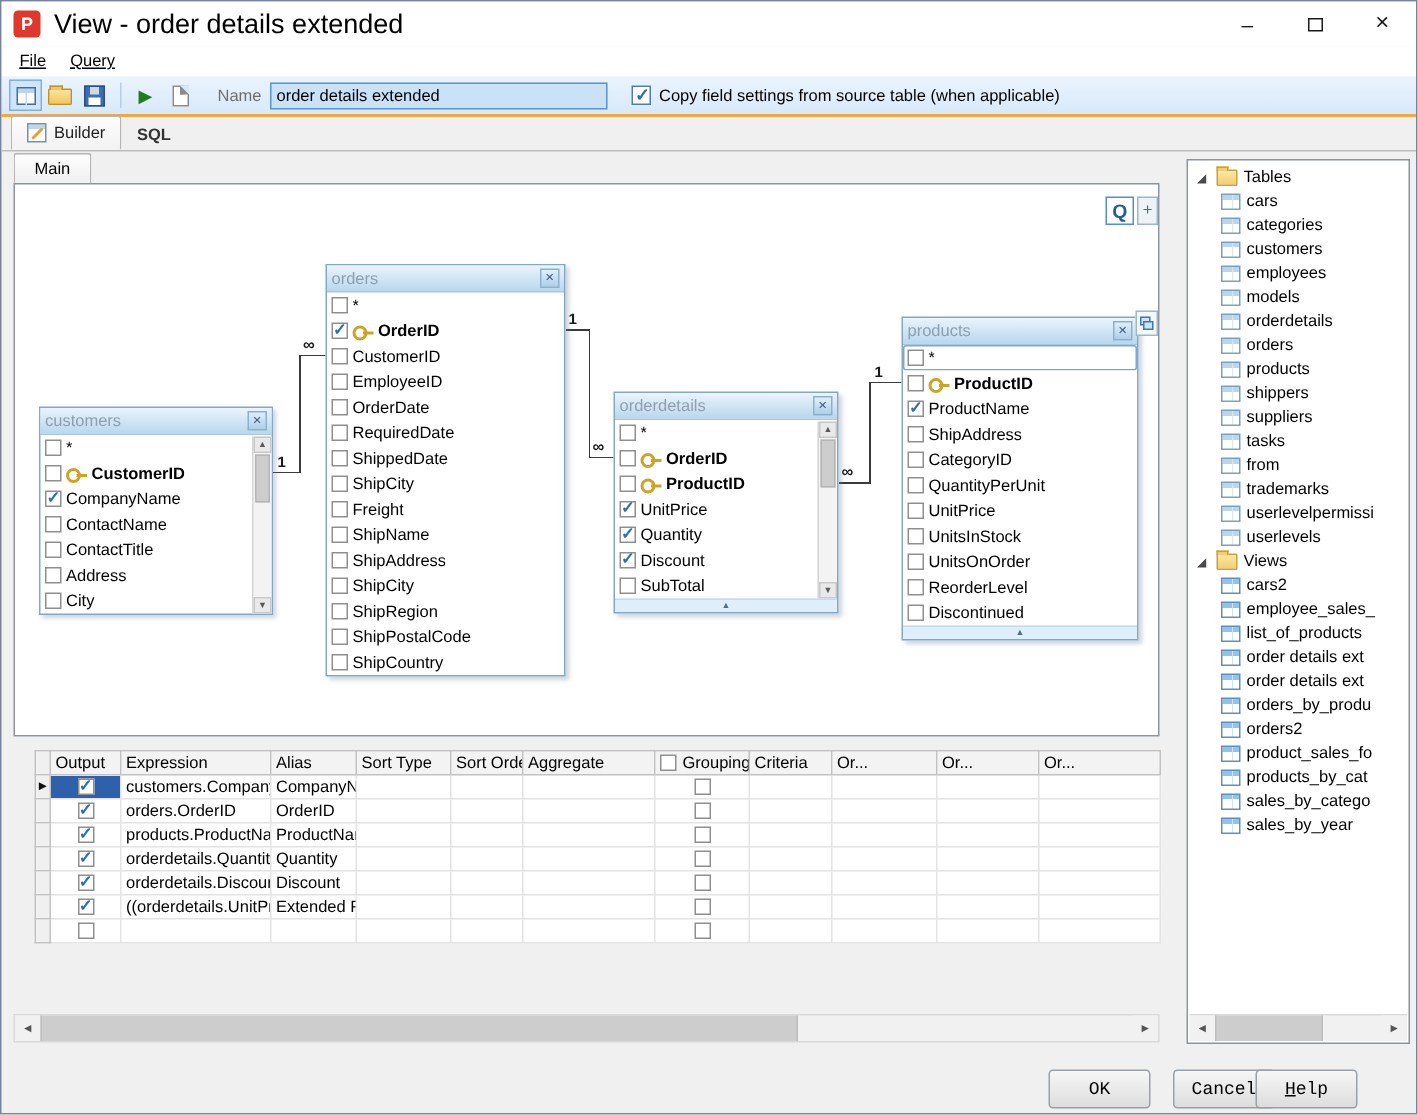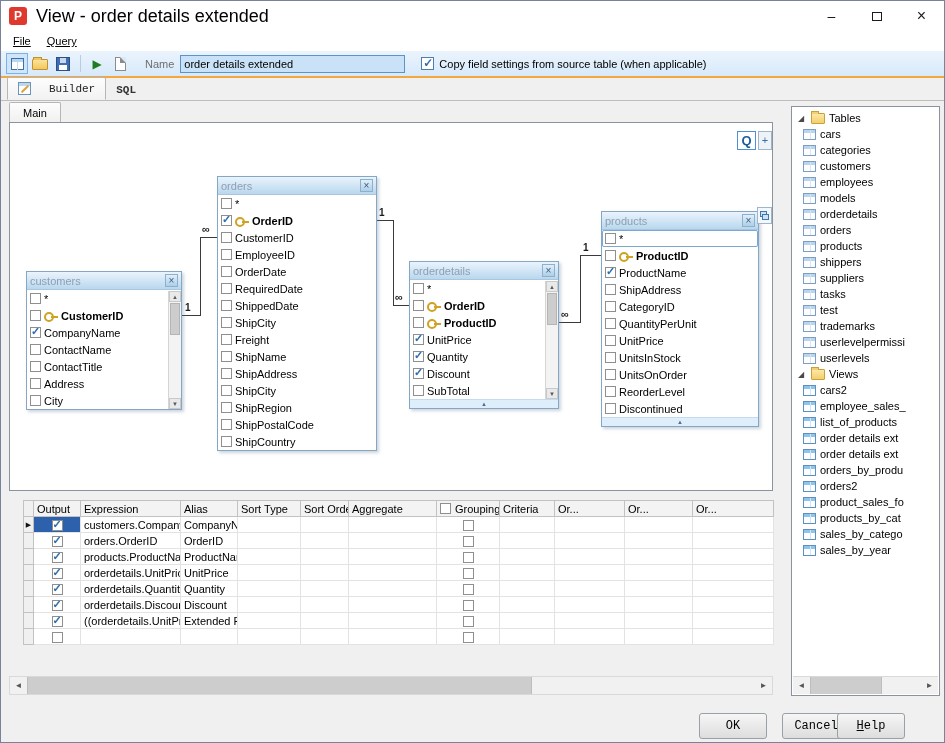--- a/index.html
+++ b/index.html
@@ -36,21 +36,21 @@
 .ic-page::before { content:""; position:absolute; right:-1px; top:-1px; border:3px solid #d7e9fa; border-left-color:#8b8b8b; border-bottom-color:#8b8b8b; }
 .name-label { color:#6e6e6e; margin-left:13px; }
 .name-input { width:225px; height:18px; margin-left:6px; border:1px solid #5c93c8; background:#c9e2f8; font:11px "Liberation Sans",sans-serif; padding:0 3px; color:#000; }
 .copy-wrap { display:flex; align-items:center; margin-left:16px; gap:5px; }
 .cb13 { width:13px; height:13px; border:1px solid #4f7dae; background:#fff; position:relative; flex:none; }
 .cb13.checked::after { content:"✓"; position:absolute; left:1px; top:-2px; font-size:12px; font-weight:bold; color:#2f6fae; }
 .goldrule { position:absolute; top:75px; left:0; width:100%; height:2px; background:#f3a73c; }
 
 
 .tabstrip { position:absolute; top:77px; left:0; width:100%; height:23px; background:#f0f0f0; border-bottom:1px solid #bdbdbd; display:flex; align-items:flex-end; padding-left:6px; }
-.tab { height:21px; display:flex; align-items:center; gap:18px; padding:10px 10px; color:#222;font-family:Liberation Mono, monospace; }
+.tab { height:21px; display:flex; align-items:center; gap:5px; padding:10px 10px; color:#222; }
 .tab.active { height:23px; background:linear-gradient(#fdfdfd,#f2f2f2); border:1px solid #b6b6b6; border-bottom:1px solid #f2f2f2; border-radius:2px 2px 0 0; }
 .sql-text { font-weight:bold; color:#333; }
 .builder-icon { width:13px; height:13px; border:1px solid #6a93bd; background:linear-gradient(#bcd8f0 0 3px,#fff 3px); position:relative; flex:none; }
 .builder-icon::after { content:""; position:absolute; left:1px; top:5px; width:10px; height:2px; background:#e0a23c; border-radius:1px; transform:rotate(-45deg); }
 .docstrip { position:absolute; top:100px; left:8px; width:764px; height:21px; display:flex; align-items:flex-end; }
 .doc-tab { height:20px; padding:0 13px; display:flex; align-items:center; background:linear-gradient(#fdfdfd,#f0f0f0); border:1px solid #b6b6b6; border-bottom:none; border-radius:2px 2px 0 0; }
 
 
 .canvas { position:absolute; left:8px; top:121px; width:764px; height:369px; background:#fff; border:1px solid #8a939e; overflow:hidden; }
 .canvas svg { position:absolute; left:0; top:0; }
@@ -102,21 +102,21 @@
 
 .hscroll { position:absolute; display:flex; align-items:stretch; height:19px; background:#f1f1f1; border:1px solid #d9d9d9; font-size:8px; color:#555; }
 .hs-btn { width:17px; display:flex; align-items:center; justify-content:center; flex:none; background:#f1f1f1; }
 .hs-thumb { background:#cdcdcd; border-left:1px solid #bdbdbd; border-right:1px solid #bdbdbd; flex:none; }
 .hs-track { flex:1; }
 
 
 .tree-panel { position:absolute; left:790px; top:105px; width:149px; height:590px; background:#fff; border:1px solid #8a939e; }
 .tree { position:absolute; left:1px; right:1px; top:1px; bottom:19px; overflow:hidden; padding-top:2px; }
 .tnode,.titem { height:16px; display:flex; align-items:center; gap:4px; padding-left:5px; white-space:nowrap; overflow:hidden; }
-.titem { padding-left:10px; }
+.titem { padding-left:21px; }
 .texp { width:9px; font-size:8px; color:#4a4a4a; flex:none; }
 .folder-icon { width:14px; height:11px; position:relative; background:linear-gradient(#fbe8a6,#f3cf6d); border:1px solid #c9a03c; border-radius:1px; flex:none; margin-top:1px; }
 .folder-icon::before { content:""; position:absolute; top:-3px; left:-1px; width:6px; height:2px; background:#f3cf6d; border:1px solid #c9a03c; border-bottom:none; }
 .table-icon,.view-icon { width:13px; height:11px; flex:none; border:1px solid #7d9ec2; background:linear-gradient(to right,transparent 0 6px,#d9e6f2 6px,#d9e6f2 7px,transparent 7px),linear-gradient(#b9d6ef 0 3px,#fff 3px); }
 .view-icon { border-color:#5d8fc2; background:linear-gradient(to right,transparent 0 6px,#cfe4f5 6px,#cfe4f5 7px,transparent 7px),linear-gradient(#8fc4ec 0 3px,#fff 3px); }
 .tree-hscroll { position:absolute; left:1px; right:1px; bottom:1px; height:18px; border:none; border-top:1px solid #d9d9d9; }
 
 
 .btn { position:absolute; width:68px; height:26px; background:linear-gradient(#f6f6f6,#dddddd); border:1px solid #98a0a8; border-radius:3px; font-size:12px; text-align:center; line-height:24px;font-family:Liberation Mono, monospace; }
 .btn.u-first::first-letter { text-decoration:underline; }
@@ -501,34 +501,20 @@
           <td></td>
           <td class="center"><span class="cb"></span></td>
           <td></td>
           <td></td>
           <td></td>
           <td></td>
         </tr>
         <tr>
           <td class="rh"></td>
           <td class="center"><span class="cb checked"></span></td>
-          <td>orderdetails.UnitPric</td>
-          <td>UnitPrice</td>
-          <td></td>
-          <td></td>
-          <td></td>
-          <td class="center"><span class="cb"></span></td>
-          <td></td>
-          <td></td>
-          <td></td>
-          <td></td>
-        </tr>
-        <tr>
-          <td class="rh"></td>
-          <td class="center"><span class="cb checked"></span></td>
           <td>orderdetails.Quantit</td>
           <td>Quantity</td>
           <td></td>
           <td></td>
           <td></td>
           <td class="center"><span class="cb"></span></td>
           <td></td>
           <td></td>
           <td></td>
           <td></td>
@@ -632,21 +618,21 @@
       <div class="titem">
           <span class="table-icon"></span>
           <span>suppliers</span>
         </div>
       <div class="titem">
           <span class="table-icon"></span>
           <span>tasks</span>
         </div>
       <div class="titem">
           <span class="table-icon"></span>
-          <span>test</span>
+          <span>from</span>
         </div>
       <div class="titem">
           <span class="table-icon"></span>
           <span>trademarks</span>
         </div>
       <div class="titem">
           <span class="table-icon"></span>
           <span>userlevelpermissi</span>
         </div>
       <div class="titem">

